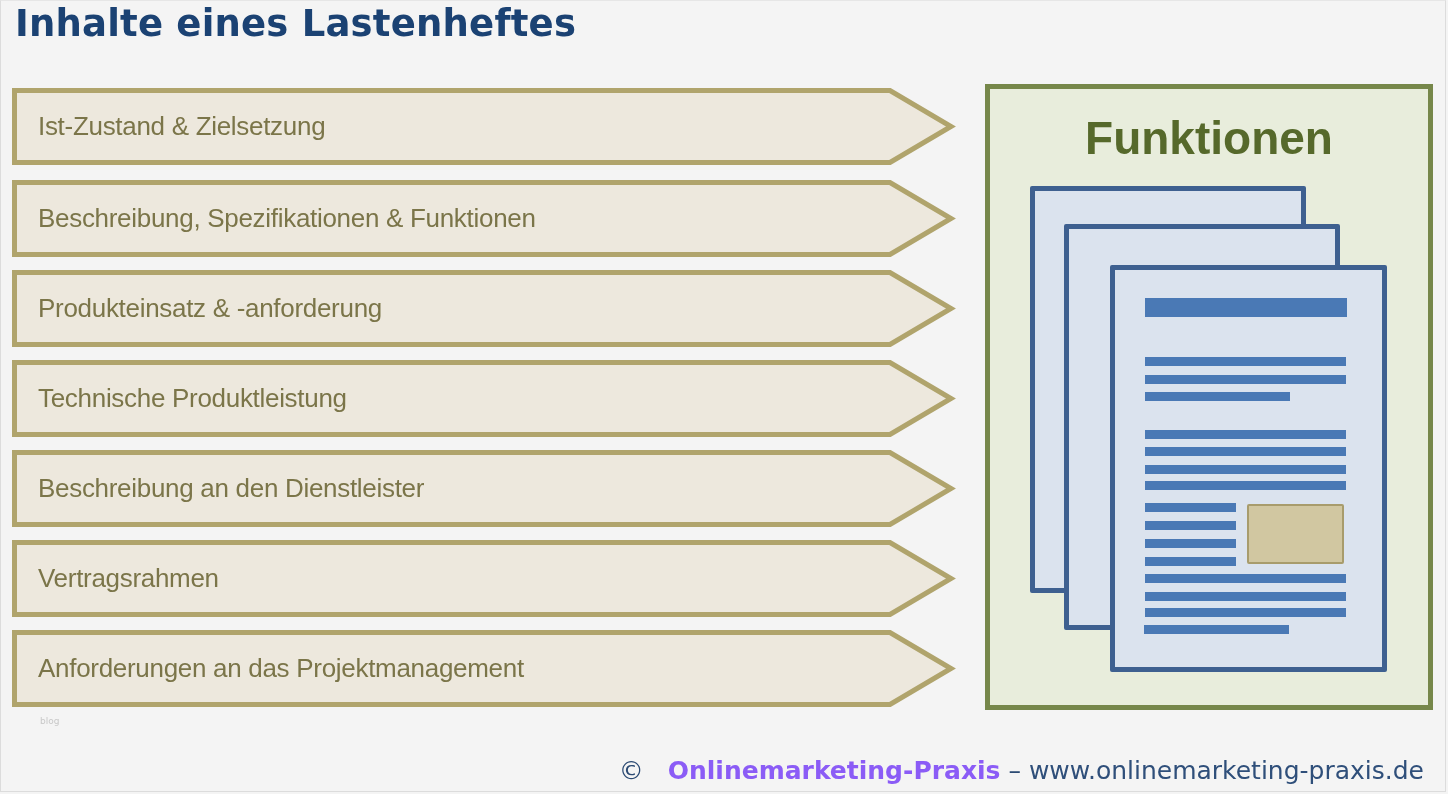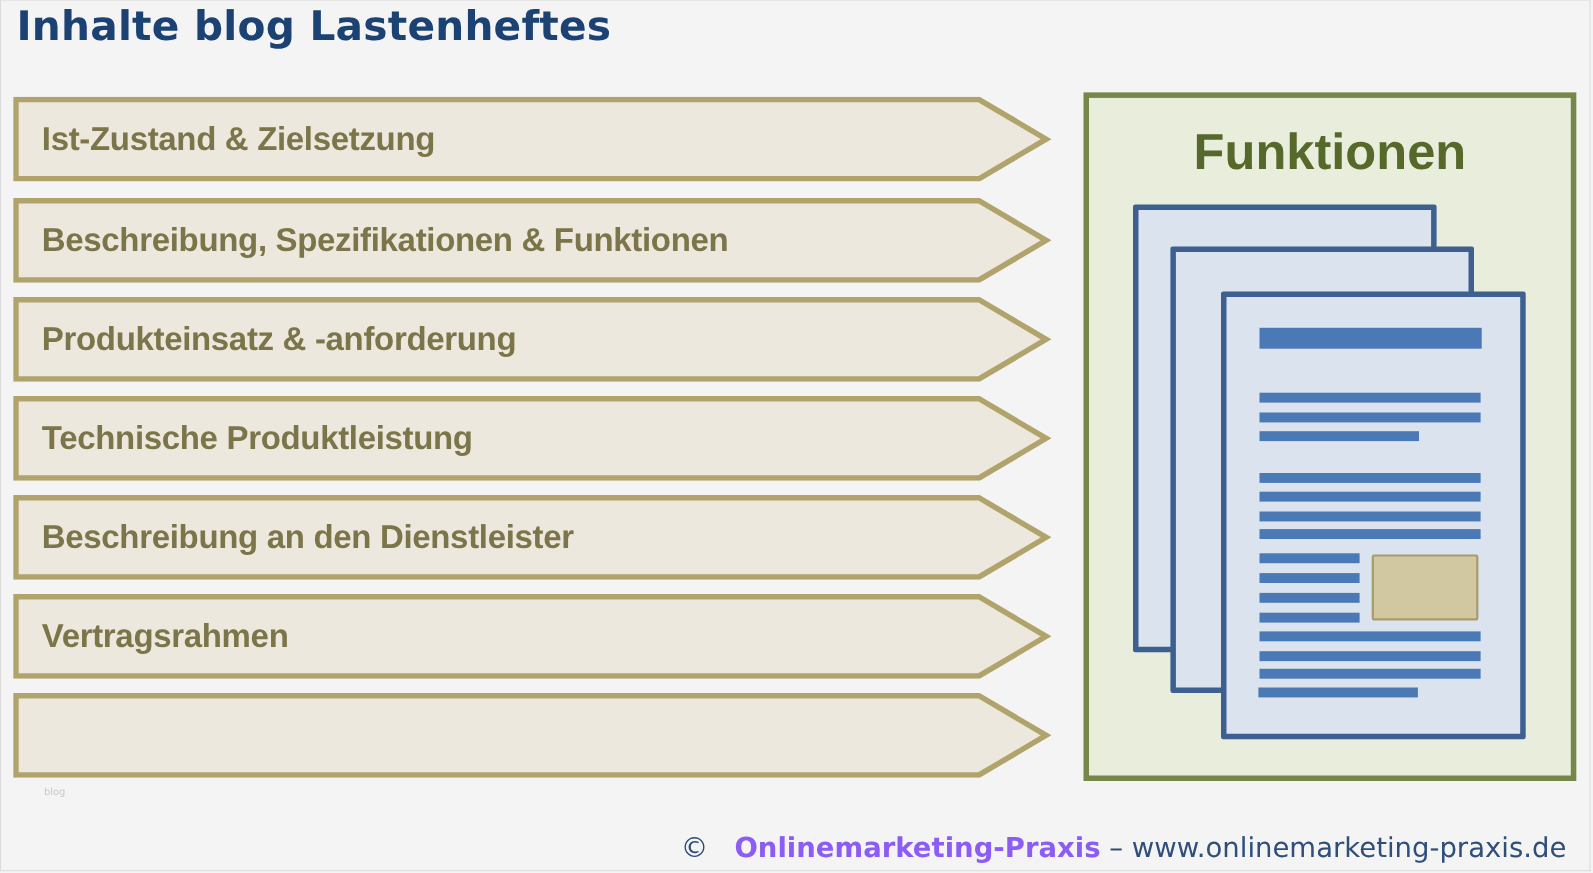--- a/index.html
+++ b/index.html
@@ -19,21 +19,21 @@
       font-size: 37px; font-weight: bold; color: #1b4273;
       letter-spacing: 0.2px; white-space: nowrap;
     }
     .arrow {
       position: absolute; left: 12px; width: 944px; height: 77px;
     }
     .arrow svg { position: absolute; left: 0; top: 0; }
     .arrow-label {
       position: absolute; left: 26px; top: 0; height: 77px; line-height: 77px;
       font-family: "Liberation Sans", sans-serif;
-      font-size: 30px; font-weight: bold; color: #7b7549;
+      font-size: 26px; font-weight: normal; color: #7b7549;
       white-space: nowrap; letter-spacing: -0.3px;
     }
     .result-box {
       position: absolute; left: 985px; top: 84px; width: 448px; height: 626px;
       background: #e8eddc; border: 5px solid #76874a; box-sizing: border-box;
     }
     .result-title {
       position: absolute; left: 0; right: 0; top: 22px; text-align: center;
       font-family: "Liberation Sans", sans-serif;
       font-size: 46px; font-weight: bold; color: #56692b;
@@ -58,21 +58,21 @@
     }
     .footer .brand { font-weight: bold; color: #8b5cf6; margin-left: 16px; }
     .footer .sep { color: #2b4a73; }
     .footer .url { color: #2f4f7a; }
   </style>
 </head>
 <body>
 
 <div class="frame"></div>
 
-<div class="title">Inhalte blog Lastenheftes</div>
+<div class="title">Inhalte eines Lastenheftes</div>
 
 <div class="arrow" style="top:88px">
   <svg width="944" height="77">
       <polygon points="2.5,2.5 878,2.5 939,38.5 878,74.5 2.5,74.5" fill="#ede8dd" stroke="#b0a46c" stroke-width="5" stroke-linejoin="miter"></polygon>
     </svg>
   <span class="arrow-label">Ist-Zustand &amp; Zielsetzung</span>
 </div>
 <div class="arrow" style="top:180px">
   <svg width="944" height="77">
       <polygon points="2.5,2.5 878,2.5 939,38.5 878,74.5 2.5,74.5" fill="#ede8dd" stroke="#b0a46c" stroke-width="5"></polygon>
@@ -100,20 +100,21 @@
 <div class="arrow" style="top:540px">
   <svg width="944" height="77">
       <polygon points="2.5,2.5 878,2.5 939,38.5 878,74.5 2.5,74.5" fill="#ede8dd" stroke="#b0a46c" stroke-width="5"></polygon>
     </svg>
   <span class="arrow-label">Vertragsrahmen</span>
 </div>
 <div class="arrow" style="top:630px">
   <svg width="944" height="77">
       <polygon points="2.5,2.5 878,2.5 939,38.5 878,74.5 2.5,74.5" fill="#ede8dd" stroke="#b0a46c" stroke-width="5"></polygon>
     </svg>
+  <span class="arrow-label">Anforderungen an das Projektmanagement</span>
 </div>
 
 <div class="result-box">
   <div class="result-title">Funktionen</div>
 </div>
 
 <div>
   <div class="page" style="left:1030px; top:186px; width:276px; height:407px;"></div>
   <div class="page" style="left:1064px; top:224px; width:276px; height:406px;"></div>
   <div class="page" style="left:1110px; top:265px; width:277px; height:407px;"></div>

